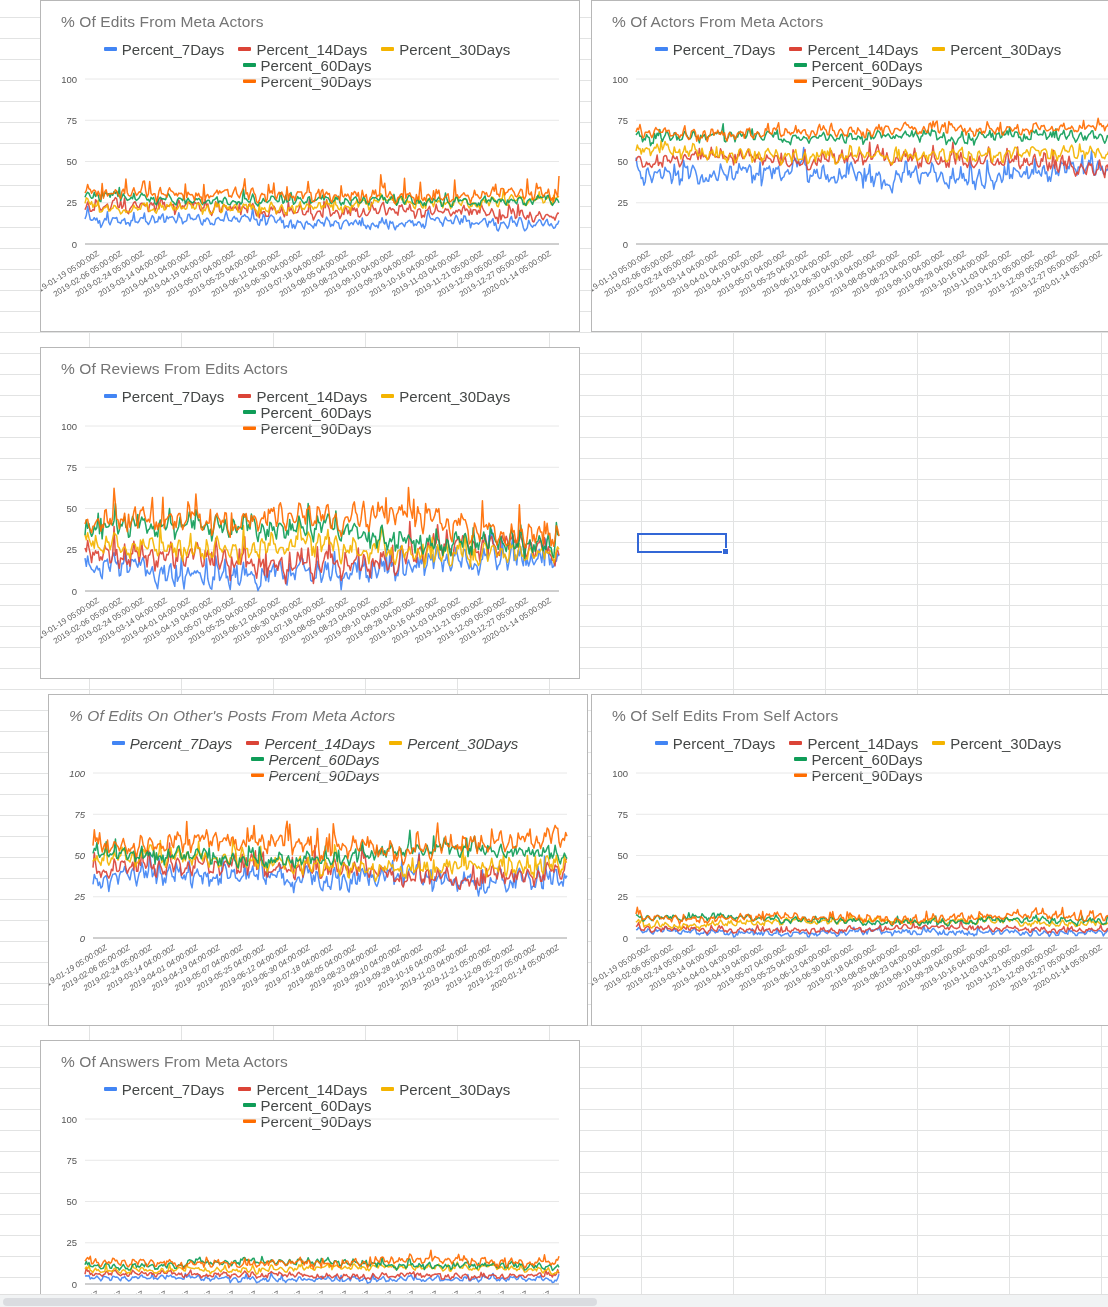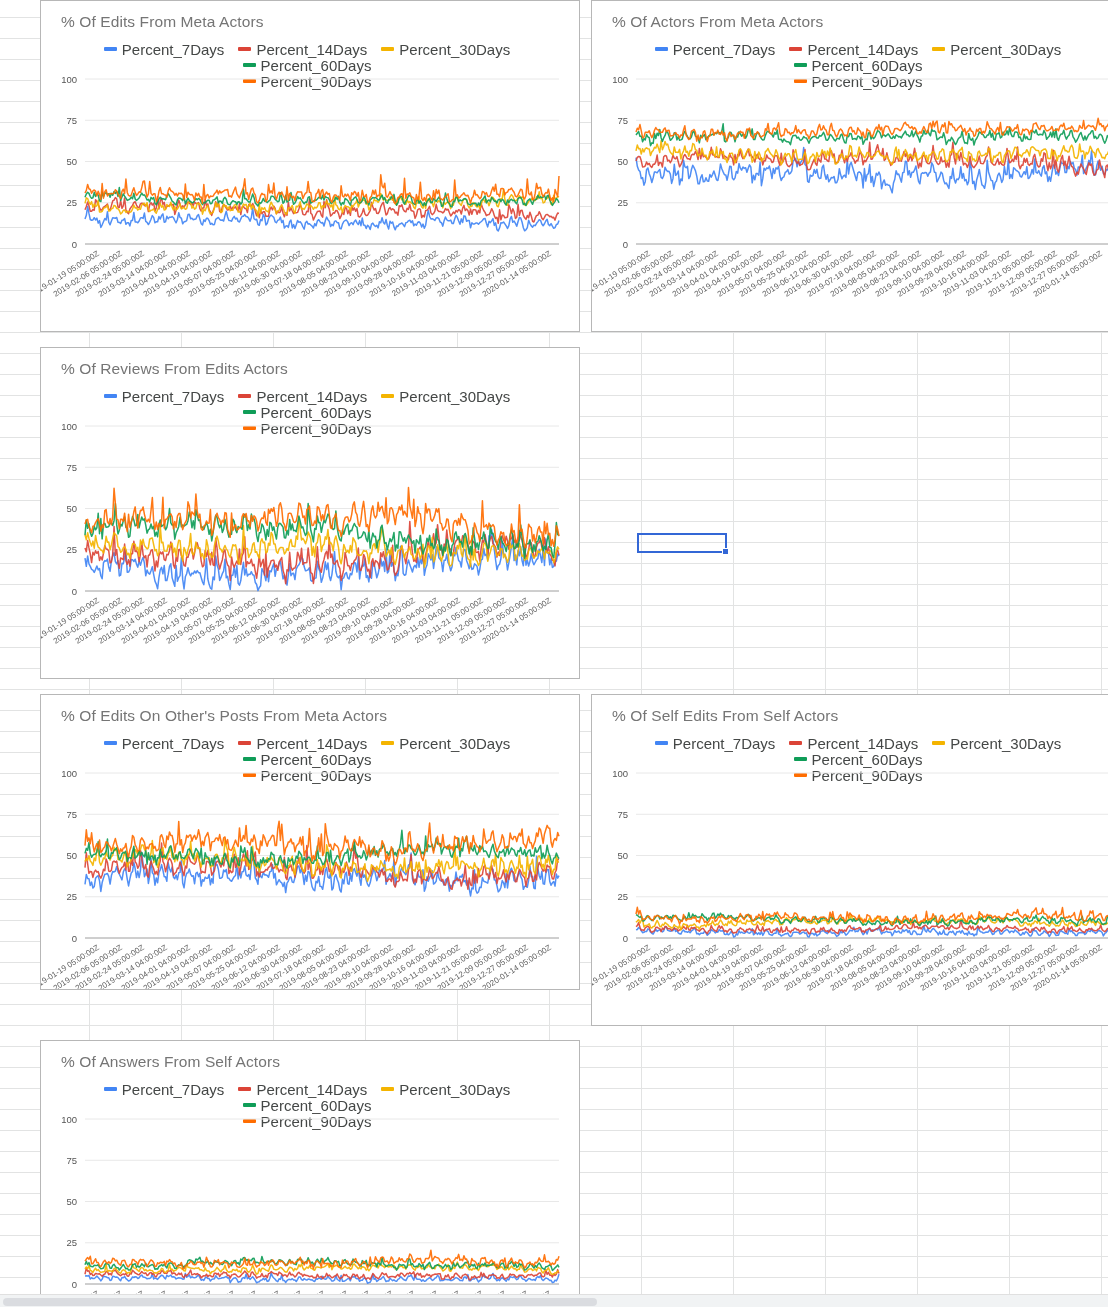--- a/index.html
+++ b/index.html
@@ -277,21 +277,21 @@
         <div class="xlab" style="left: 348.714px; top: 248px; margin-left: -120px; width: 120px;">2019-09-10 04:00:00Z</div>
         <div class="xlab" style="left: 371.286px; top: 248px; margin-left: -120px; width: 120px;">2019-09-28 04:00:00Z</div>
         <div class="xlab" style="left: 393.857px; top: 248px; margin-left: -120px; width: 120px;">2019-10-16 04:00:00Z</div>
         <div class="xlab" style="left: 416.429px; top: 248px; margin-left: -120px; width: 120px;">2019-11-03 04:00:00Z</div>
         <div class="xlab" style="left: 439px; top: 248px; margin-left: -120px; width: 120px;">2019-11-21 05:00:00Z</div>
         <div class="xlab" style="left: 461.571px; top: 248px; margin-left: -120px; width: 120px;">2019-12-09 05:00:00Z</div>
         <div class="xlab" style="left: 484.143px; top: 248px; margin-left: -120px; width: 120px;">2019-12-27 05:00:00Z</div>
         <div class="xlab" style="left: 506.714px; top: 248px; margin-left: -120px; width: 120px;">2020-01-14 05:00:00Z</div>
       </div>
     </div>
-    <div class="chart-obj" style="left: 0px; top: 694px; width: 540px; height: 296px;">
+    <div class="chart-obj" style="left: 8px; top: 694px; width: 540px; height: 332px; font-style: italic;">
       <div class="chart-title">% Of Edits On Other's Posts From Meta Actors</div>
       <div class="legend">
         <div class="legend-item">
           <span class="legend-swatch" style="background: rgb(66, 133, 244);"></span>
           <span class="legend-label">Percent_7Days</span>
         </div>
         <div class="legend-item">
           <span class="legend-swatch" style="background: rgb(219, 68, 55);"></span>
           <span class="legend-label">Percent_14Days</span>
         </div>
@@ -412,21 +412,21 @@
         <div class="xlab" style="left: 371.286px; top: 248px; margin-left: -120px; width: 120px;">2019-09-28 04:00:00Z</div>
         <div class="xlab" style="left: 393.857px; top: 248px; margin-left: -120px; width: 120px;">2019-10-16 04:00:00Z</div>
         <div class="xlab" style="left: 416.429px; top: 248px; margin-left: -120px; width: 120px;">2019-11-03 04:00:00Z</div>
         <div class="xlab" style="left: 439px; top: 248px; margin-left: -120px; width: 120px;">2019-11-21 05:00:00Z</div>
         <div class="xlab" style="left: 461.571px; top: 248px; margin-left: -120px; width: 120px;">2019-12-09 05:00:00Z</div>
         <div class="xlab" style="left: 484.143px; top: 248px; margin-left: -120px; width: 120px;">2019-12-27 05:00:00Z</div>
         <div class="xlab" style="left: 506.714px; top: 248px; margin-left: -120px; width: 120px;">2020-01-14 05:00:00Z</div>
       </div>
     </div>
     <div class="chart-obj" style="left: 0px; top: 1040px; width: 540px; height: 332px;">
-      <div class="chart-title">% Of Answers From Self Actors</div>
+      <div class="chart-title">% Of Answers From Meta Actors</div>
       <div class="legend">
         <div class="legend-item">
           <span class="legend-swatch" style="background: rgb(66, 133, 244);"></span>
           <span class="legend-label">Percent_7Days</span>
         </div>
         <div class="legend-item">
           <span class="legend-swatch" style="background: rgb(219, 68, 55);"></span>
           <span class="legend-label">Percent_14Days</span>
         </div>
         <div class="legend-item">

